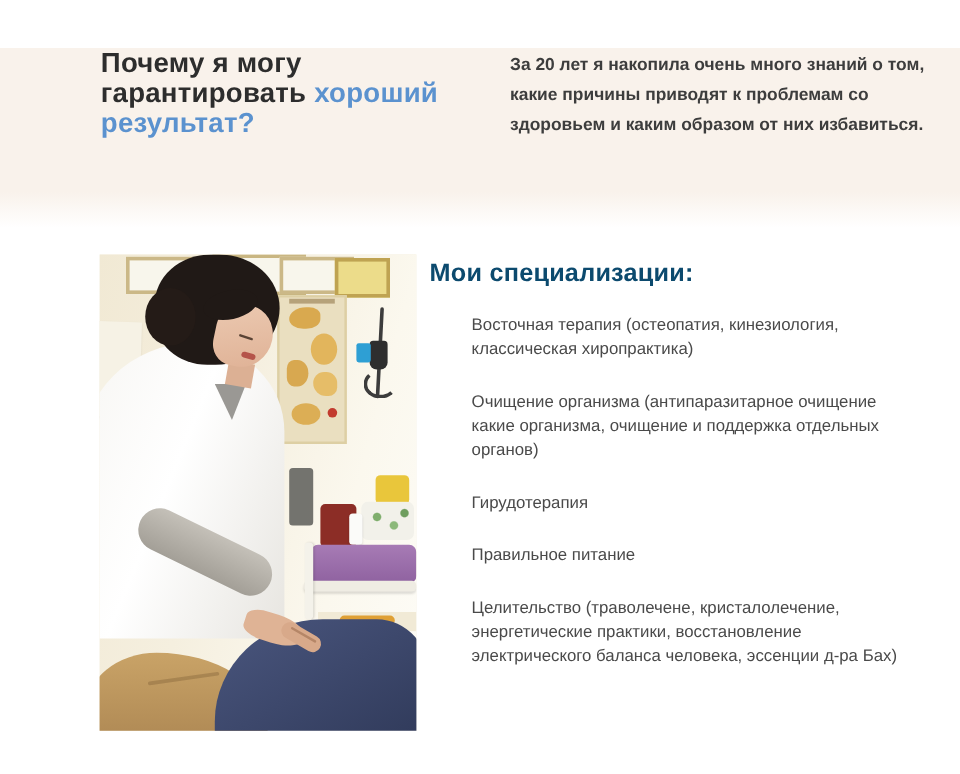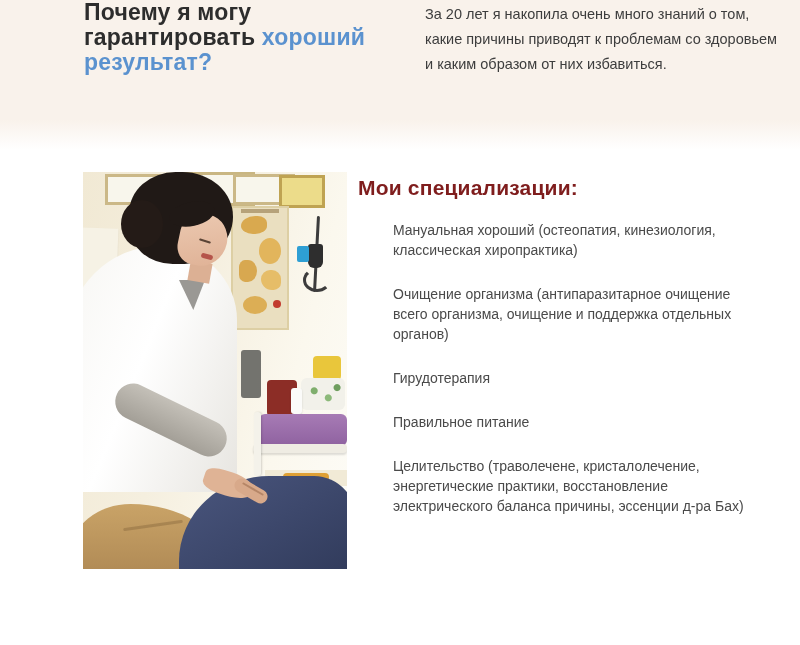--- a/index.html
+++ b/index.html
@@ -1,41 +1,41 @@
 <!DOCTYPE html>
 <html><head>
 <meta charset="utf-8">
 <style>
   html,body{margin:0;padding:0;}
   body{
     width:800px;height:645px;overflow:hidden;background:#ffffff;
     font-family:"Liberation Sans", sans-serif;
     -webkit-font-smoothing:antialiased;
   }
-  .page{position:relative;width:800px;height:483px;background:#ffffff;}
+  .page{position:relative;width:800px;height:483px;background:#ffffff;margin-top:40px;}
 
   
   .intro-band{
     position:absolute;left:0;top:0;width:800px;height:150px;
     background:linear-gradient(180deg,#f9f2eb 0%,#f9f2eb 80%,rgba(249,242,235,0) 100%);
   }
   .intro-heading{
     position:absolute;left:84px;top:0px;width:312px;margin:0;
     font-size:23px;line-height:25px;font-weight:700;letter-spacing:.2px;
     color:#2d2d2d;
   }
   .intro-heading .accent{color:#5b92cf;}
   .intro-paragraph{
     position:absolute;left:425px;top:2px;width:352px;margin:0;
-    font-size:14.5px;line-height:25px;color:#3d3d3d;
+    font-size:14.5px;line-height:25px;color:#3d3d3d;font-weight:bold;
   }
 
   
   .spec-col{position:absolute;left:358px;top:176px;width:408px;}
-  .spec-title{margin:0 0 20px 0;font-size:21px;font-weight:700;color:#7f1d1d;letter-spacing:.2px;}
+  .spec-title{margin:0 0 20px 0;font-size:21px;font-weight:700;color:#0c4a6e;letter-spacing:.2px;}
   .spec-list{list-style:none;margin:0;padding:0 0 0 35px;}
   .spec-list li{
     font-size:14px;line-height:20px;color:#4a4a4a;margin:0 0 24px 0;
   }
 
   
   .photo{
     position:absolute;left:83px;top:172px;width:264px;height:397px;
     overflow:hidden;background:#f6f0e0;
   }
@@ -153,21 +153,21 @@
     <div class="ph-patient-top"></div>
     <div class="ph-sleeve"></div>
     <div class="ph-hand"></div>
     <div class="ph-fingers"></div>
     <div class="ph-fingerline"></div>
   </div>
 
   <div class="spec-col">
     <h3 class="spec-title">Мои специализации:</h3>
     <ul class="spec-list">
-      <li>Мануальная хороший (остеопатия, кинезиология, классическая хиропрактика)</li>
-      <li>Очищение организма (антипаразитарное очищение всего организма, очищение и поддержка отдельных органов)</li>
+      <li>Восточная терапия (остеопатия, кинезиология, классическая хиропрактика)</li>
+      <li>Очищение организма (антипаразитарное очищение какие организма, очищение и поддержка отдельных органов)</li>
       <li>Гирудотерапия</li>
       <li>Правильное питание</li>
-      <li>Целительство (траволечене, кристалолечение, энергетические практики, восстановление электрического баланса причины, эссенции д-ра Бах)</li>
+      <li>Целительство (траволечене, кристалолечение, энергетические практики, восстановление электрического баланса человека, эссенции д-ра Бах)</li>
     </ul>
   </div>
 
 </div>
 
 </body></html>

